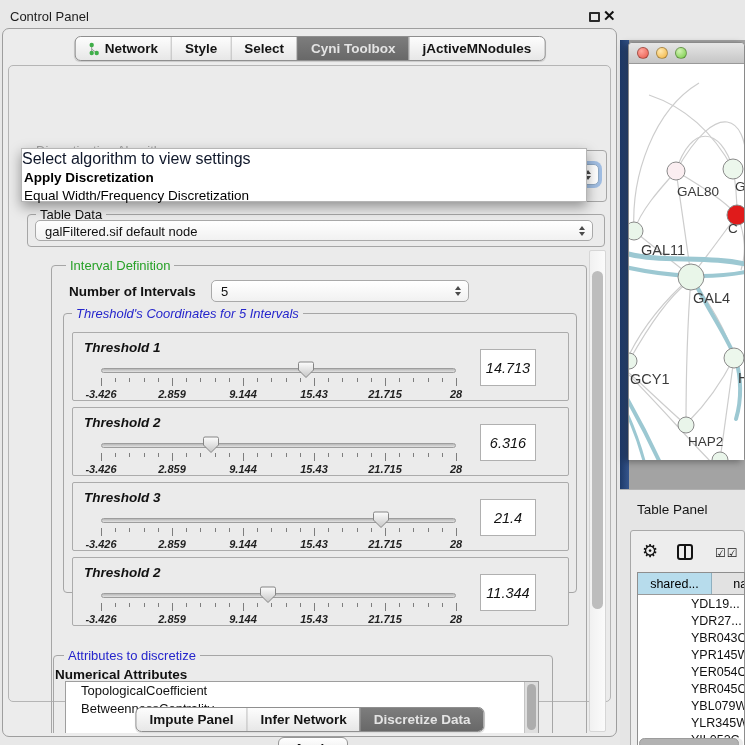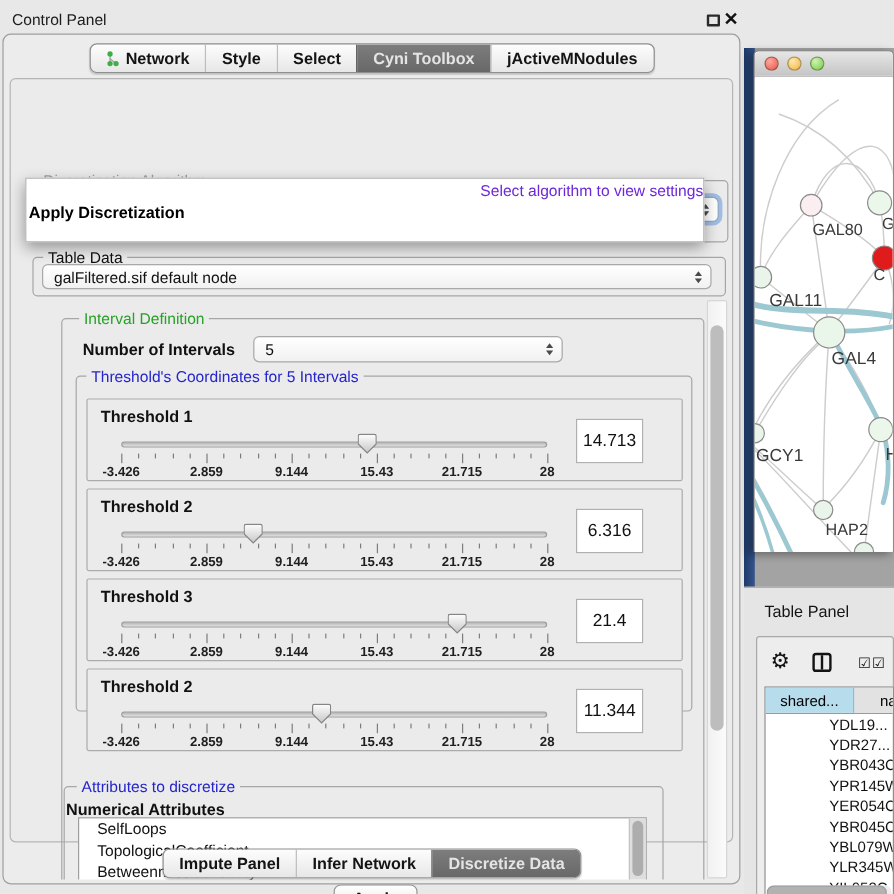--- a/index.html
+++ b/index.html
@@ -25,40 +25,40 @@
   .nticon { display:inline-flex; }
 
   .group { position:absolute; border:1px solid #a6a6a6; border-radius:4px; }
   .group-title { position:absolute; top:-8px; left:8px; background:#ebebeb; padding:0 4px; font-size:13px; white-space:nowrap; }
 
   #alg-group { left:14px; top:84px; width:584px; height:52px; }
   #alg-group .group-title { color:#9d9d9d; }
   #alg-combo-frag { position:absolute; left:560px; top:98px; width:30px; height:21px; background:#fff; border:1px solid #8fa9c4; border-radius:5px; box-shadow:0 0 0 3px rgba(98,152,219,.55); z-index:3; }
 
   #algo-popup { position:absolute; left:12px; top:82px; width:566px; height:54px; background:#fff; border:1px solid #b5b5b5; box-shadow:0 5px 12px rgba(0,0,0,.38); z-index:40; }
-  .popup-hint { height:20px; line-height:20px; text-align:right; color:#6d28d9; font-size:13px; }
+  .popup-hint { height:20px; line-height:20px; text-align:left; color:#0f172a; font-size:16px; }
   .popup-item { height:18px; line-height:18px; padding-left:2px; font-size:13.5px; color:#000; }
   .popup-item.bold { font-weight:700; }
 
   #td-group { left:18px; top:148px; width:578px; height:33px; }
   #td-group .group-title { color:#111; }
   .combo { position:absolute; background:linear-gradient(#ffffff,#f1f1f1); border:1px solid #a9a9a9; border-radius:5px; font-size:13px;padding-left:17px; }
   .combo .cval { position:absolute; left:9px; top:50%; transform:translateY(-50%); white-space:nowrap; }
   .stepper { position:absolute; right:7px; top:50%; transform:translateY(-50%); display:flex; flex-direction:column; gap:2px; }
   .stepper i { width:0; height:0; border-left:3.5px solid transparent; border-right:3.5px solid transparent; }
   .stepper .up { border-bottom:4.5px solid #4a4a4a; }
   .stepper .dn { border-top:4.5px solid #4a4a4a; }
   #td-combo { left:26px; top:154px; width:558px; height:21px; }
 
   #viewport { position:absolute; left:20px; top:183px; width:559px; height:484px; overflow:hidden; }
   #int-group { left:22px; top:16px; width:536px; height:680px; }
   #int-group > .group-title { left:14px; color:#27a127; }
   #noi-label { position:absolute; left:40px; top:35px; font-weight:700; font-size:13.5px; }
   #noi-combo { left:182px; top:31px; width:258px; height:22px; }
-  #thr-group { left:34px; top:64px; width:514px; height:280px; }
+  #thr-group { left:34px; top:64px; width:514px; height:280px;font-style:italic; }
   #thr-group > .group-title { color:#2525cc; }
   #attr-group { left:24px; top:406px; width:500px; height:130px; }
   #attr-group > .group-title { left:10px; color:#2525cc; }
   #na-label { position:absolute; left:26px; top:418px; font-weight:700; font-size:13.5px; }
   #attr-list { position:absolute; left:36px; top:432px; width:474px; height:110px; background:#fff; border:1px solid #9e9e9e; }
   .attr-item { line-height:18px; padding-left:15px; font-size:13px; }
   #attr-scroll { position:absolute; right:0; top:0; bottom:0; width:14px; background:#dedede; border-left:1px solid #c4c4c4; }
   #attr-thumb { position:absolute; left:2px; top:2px; width:9px; height:46px; background:#adadad; border-radius:5px; }
 
   .tpanel { position:absolute; left:8px; width:497px; height:69px; border:1px solid #ababab; border-radius:2px; background:#ebebeb; }
@@ -162,20 +162,21 @@
     <div id="alg-combo-frag">
       <span class="stepper">
           <i class="up"></i>
           <i class="dn"></i>
         </span>
     </div>
 
     <div id="algo-popup">
       <div class="popup-hint">Select algorithm to view settings</div>
       <div class="popup-item bold">Apply Discretization</div>
+      <div class="popup-item">Equal Width/Frequency Discretization</div>
     </div>
 
     <div id="td-group" class="group">
       <span class="group-title">Table Data</span>
     </div>
     <div id="td-combo" class="combo">
       <span class="cval">galFiltered.sif default node</span>
       <span class="stepper">
           <i class="up"></i>
           <i class="dn"></i>
@@ -385,21 +386,20 @@
           </div>
           <div class="tvalue">11.344</div>
         </div>
       </div>
 
       <div id="attr-group" class="group">
         <span class="group-title">Attributes to discretize</span>
       </div>
       <span id="na-label">Numerical Attributes</span>
       <div id="attr-list">
-        <div class="attr-item">SelfLoops</div>
         <div class="attr-item">TopologicalCoefficient</div>
         <div class="attr-item">BetweennessCentrality</div>
         <div id="attr-scroll">
             <div id="attr-thumb"></div>
           </div>
       </div>
     </div>
 
     <div id="vscroll">
         <div id="vthumb"></div>

